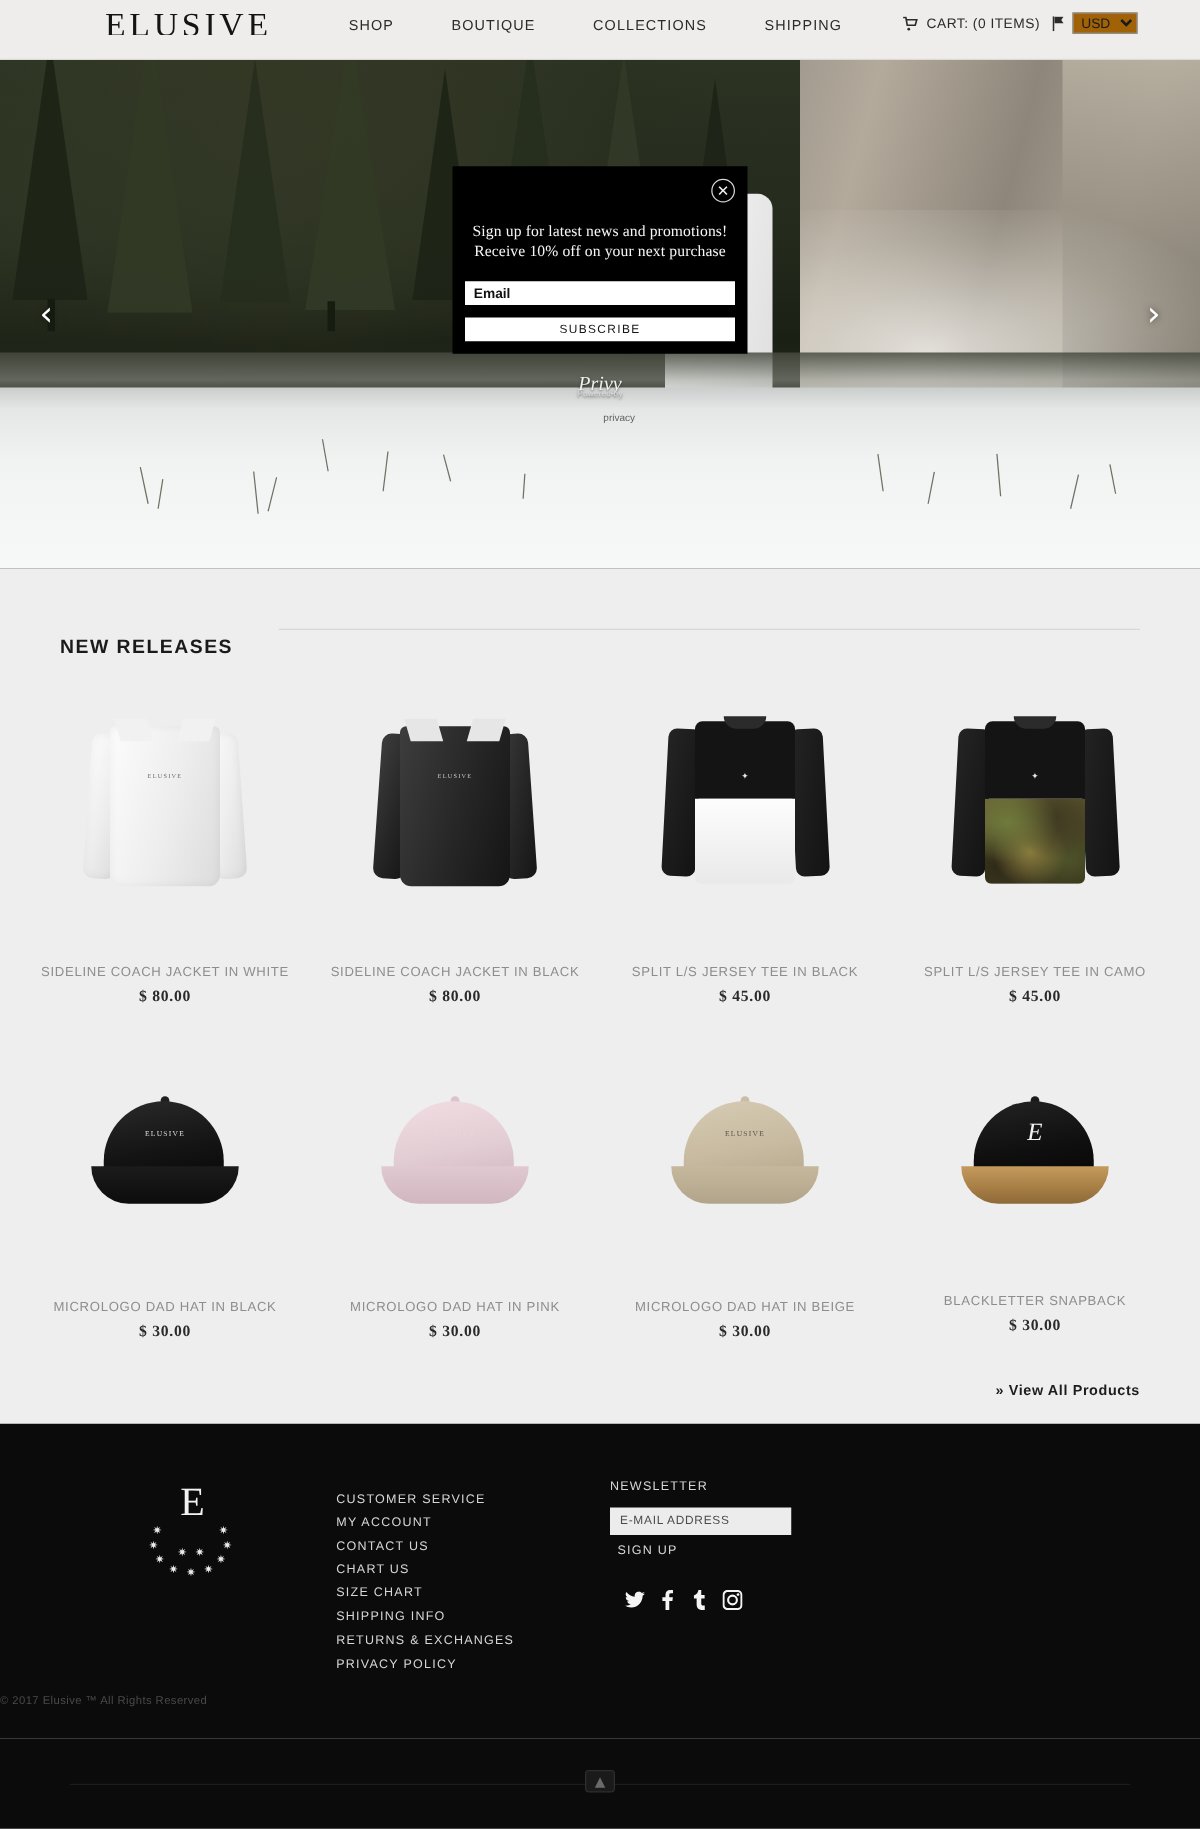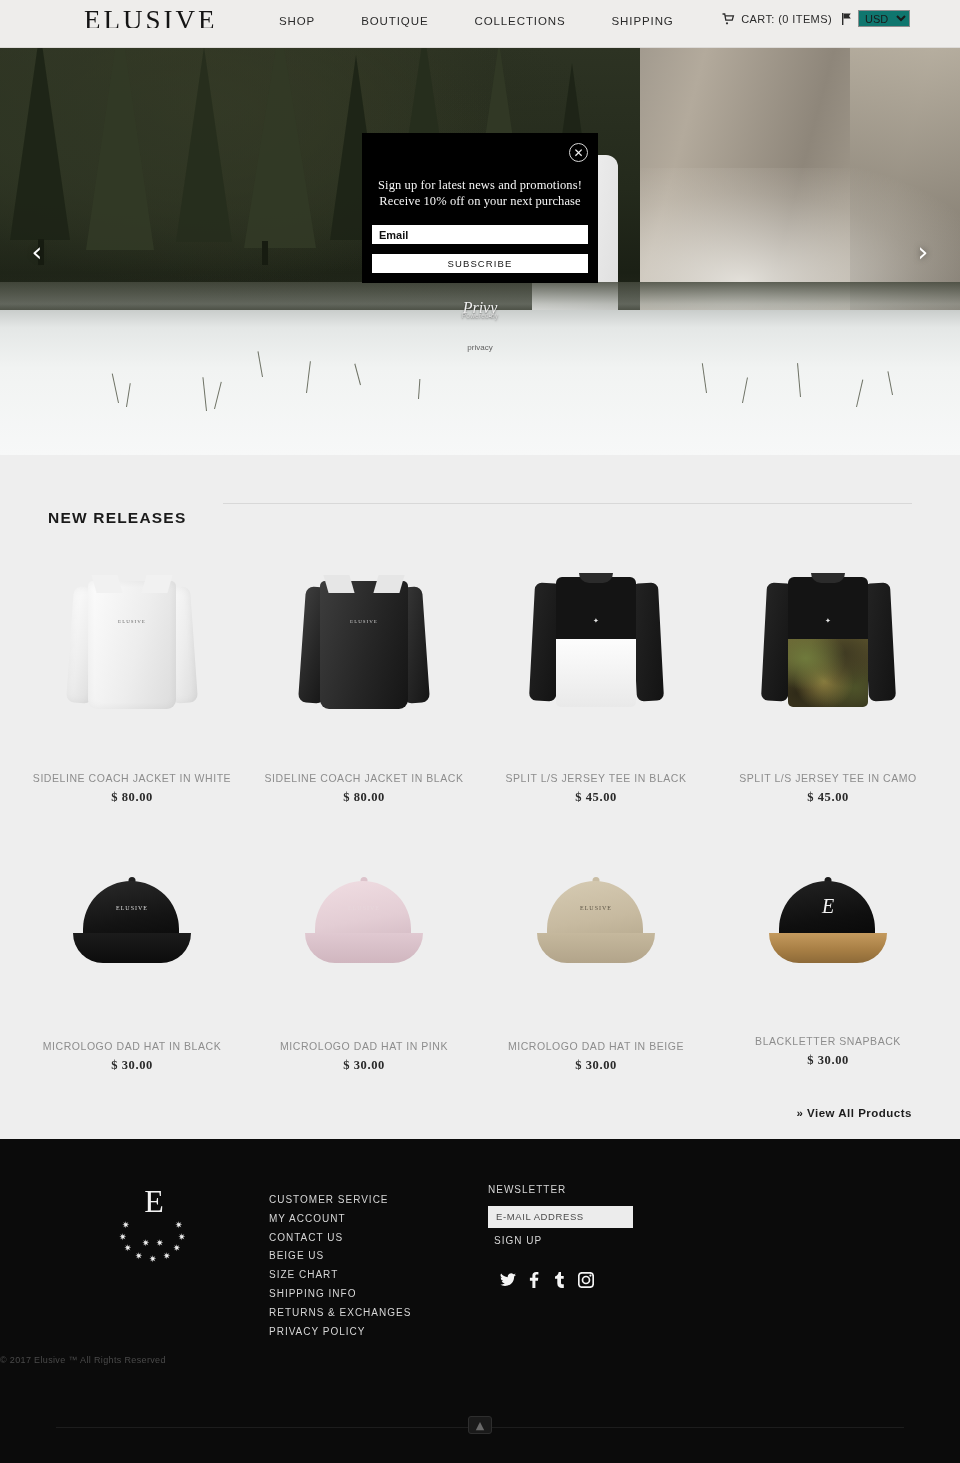--- a/index.html
+++ b/index.html
@@ -63,21 +63,21 @@
     letter-spacing: 0.4px;
     color: #2b2b2b;
     text-decoration: none;
   }
   .currency-wrap { display: flex; align-items: center; gap: 5px; }
   .cur-select {
     font-family: "Liberation Sans", sans-serif;
     font-size: 11px;
     padding: 1px 2px;
     border: 1px solid #8d8d8d;
-    background: #0f766e;
+    background: #a16207;
     color: #1a1a1a;
     height: 17px;
     width: 52px;
   }
 
   
   .hero {
     position: relative;
     width: 960px;
     height: 407px;
@@ -204,21 +204,21 @@
   .privy-logo {
     font-family: "Liberation Serif", serif; font-style: italic;
     font-size: 16px; color: #efefef; line-height: 14px;
     text-shadow: 0 1px 2px rgba(0,0,0,.5);
   }
   .privy-sub {
     font-size: 6.5px; color: #d8d8d8; letter-spacing: .2px; margin-top: -3px;
     text-shadow: 0 1px 2px rgba(0,0,0,.5);
   }
   .privy-privacy {
-    margin-top: 24px; font-size: 8px; color: #5f5f5f;
+    margin-top: 11px; font-size: 8px; color: #5f5f5f; text-align: right;
   }
 
   
   .main {
     width: 960px;
     background: #eeeeee;
     padding-top: 48px;
     position: relative;
   }
   .section-head {
@@ -691,21 +691,21 @@
       <span class="f-star" style="left:60px; top:50px;">✷</span>
       <span class="f-star" style="left:57px; top:38px;">✷</span>
       <span class="f-star" style="left:24px; top:56px;">✷</span>
       <span class="f-star" style="left:38px; top:56px;">✷</span>
     </div>
 
     <div class="f-links">
       <a href="#">CUSTOMER SERVICE</a>
       <a href="#">MY ACCOUNT</a>
       <a href="#">CONTACT US</a>
-      <a href="#">BEIGE US</a>
+      <a href="#">CHART US</a>
       <a href="#">SIZE CHART</a>
       <a href="#">SHIPPING INFO</a>
       <a href="#">RETURNS &amp; EXCHANGES</a>
       <a href="#">PRIVACY POLICY</a>
     </div>
 
     <div class="f-news">
       <div class="f-news-title">NEWSLETTER</div>
       <input class="f-news-input" type="text" value="E-MAIL ADDRESS" style="">
       <button class="f-signup">SIGN UP</button>

